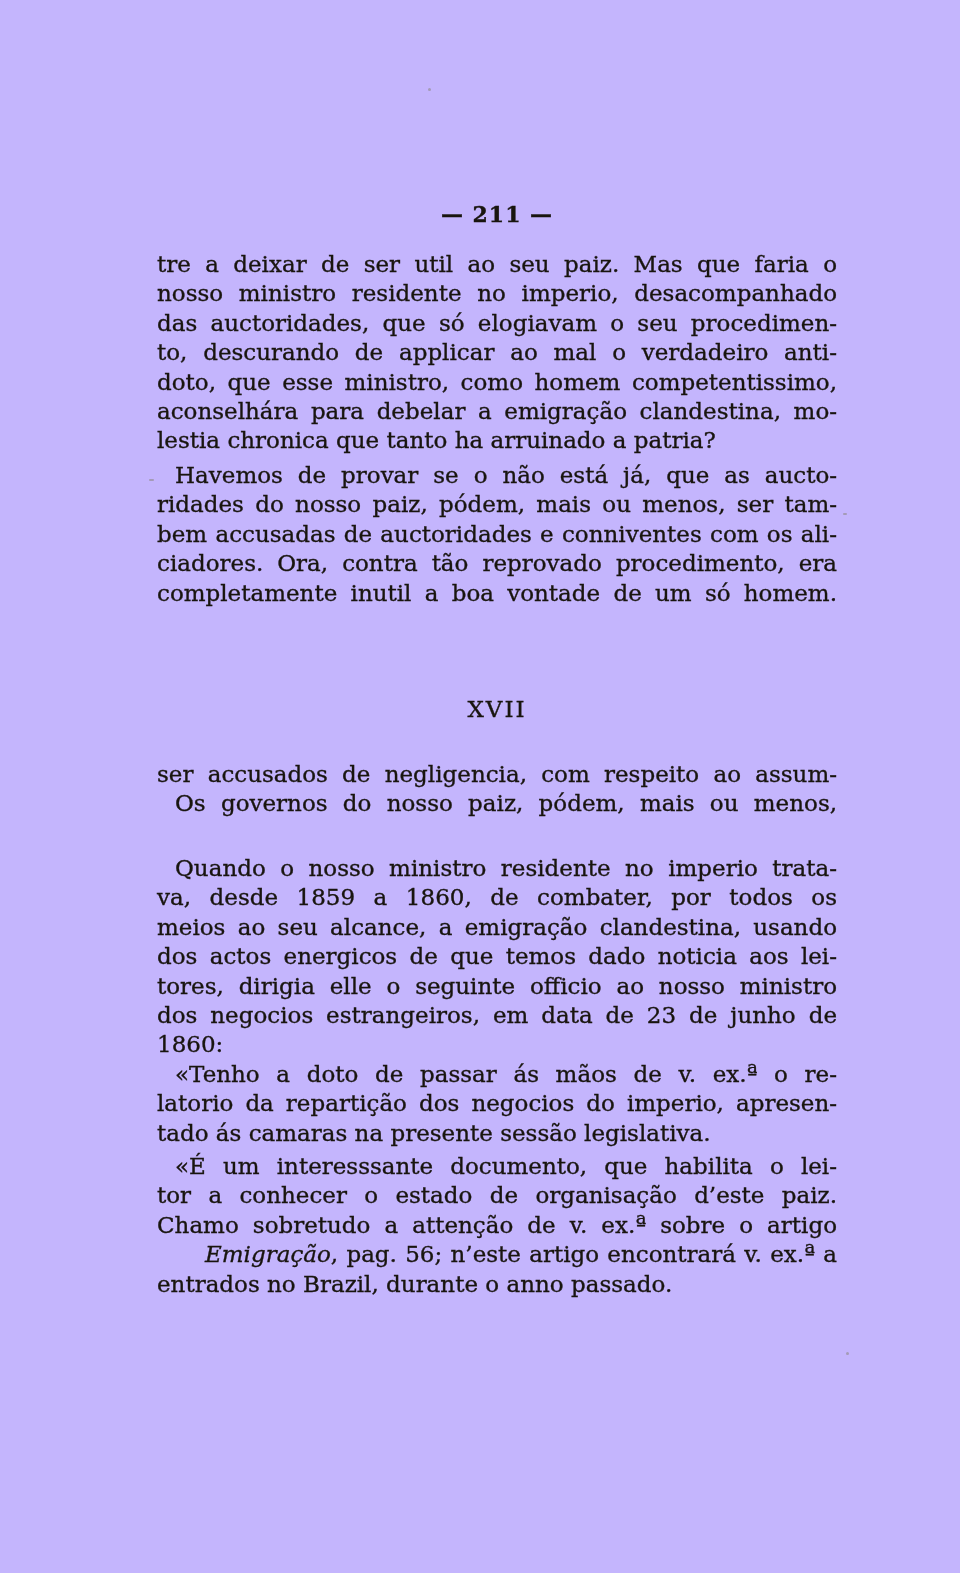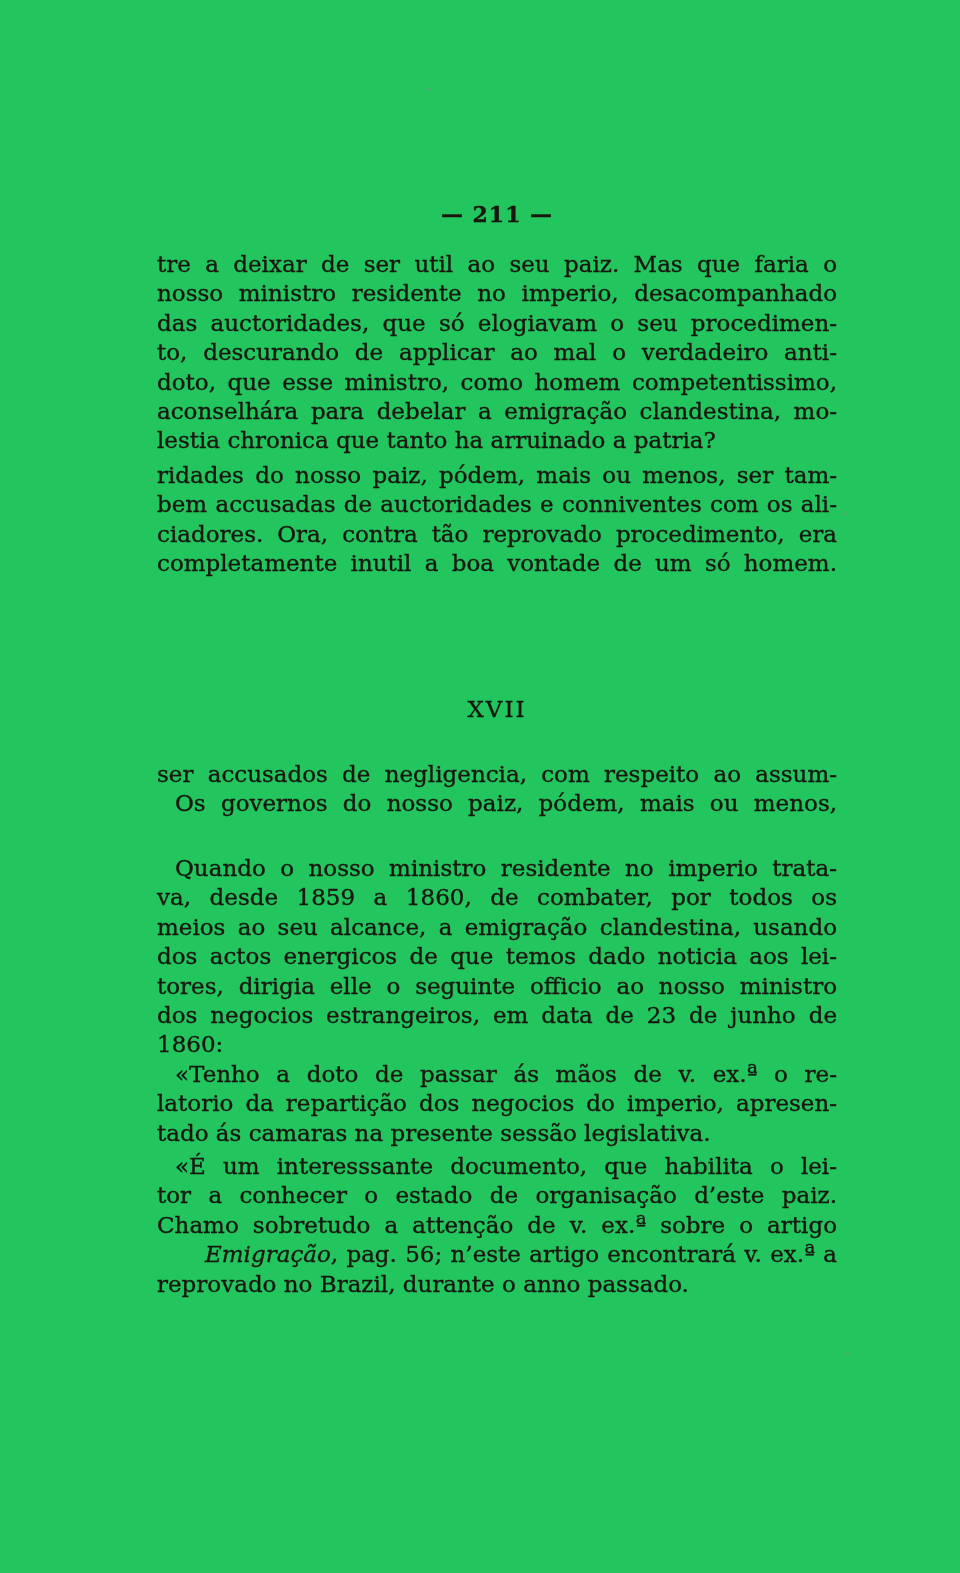--- a/index.html
+++ b/index.html
@@ -1,20 +1,20 @@
 <!DOCTYPE html>
 <html><head>
 <meta charset="utf-8">
 <style>
   html, body { margin: 0; padding: 0; }
   .page {
     position: relative;
     width: 960px;
     height: 1573px;
-    background: #22c55e;
+    background: #c4b5fd;
     font-family: "DejaVu Serif", "Liberation Serif", serif;
     color: #19150f;
     overflow: hidden;
     -webkit-text-stroke: 0.35px #19150f;
   }
   .pagenum {
     position: absolute;
     left: 157px;
     width: 680px;
     top: 201px;
@@ -70,20 +70,21 @@
     <div class="line">tre a deixar de ser util ao seu paiz. Mas que faria o</div>
     <div class="line">nosso ministro residente no imperio, desacompanhado</div>
     <div class="line">das auctoridades, que só elogiavam o seu procedimen-</div>
     <div class="line">to, descurando de applicar ao mal o verdadeiro anti-</div>
     <div class="line">doto, que esse ministro, como homem competentissimo,</div>
     <div class="line">aconselhára para debelar a emigração clandestina, mo-</div>
     <div class="line short">lestia chronica que tanto ha arruinado a patria?</div>
   </section>
 
   <section class="para p2">
+    <div class="line indent">Havemos de provar se o não está já, que as aucto-</div>
     <div class="line">ridades do nosso paiz, pódem, mais ou menos, ser tam-</div>
     <div class="line">bem accusadas de auctoridades e conniventes com os ali-</div>
     <div class="line">ciadores. Ora, contra tão reprovado procedimento, era</div>
     <div class="line">completamente inutil a boa vontade de um só homem.</div>
   </section>
 
   <h2 class="heading" style="margin:0; font-weight:normal;">XVII</h2>
 
   <section class="para p3">
     <div class="line">ser accusados de negligencia, com respeito ao assum-</div>
@@ -104,21 +105,21 @@
     <div class="line indent">«Tenho a doto de passar ás mãos de v. ex.ª o re-</div>
     <div class="line">latorio da repartição dos negocios do imperio, apresen-</div>
     <div class="line short">tado ás camaras na presente sessão legislativa.</div>
   </section>
 
   <section class="para p6">
     <div class="line indent">«É um interesssante documento, que habilita o lei-</div>
     <div class="line">tor a conhecer o estado de organisação d’este paiz.</div>
     <div class="line">Chamo sobretudo a attenção de v. ex.ª sobre o artigo</div>
     <div class="line"><span class="italic">Emigração</span><span>, pag. 56; n’este artigo encontrará v. ex.ª a</span></div>
-    <div class="line short">reprovado no Brazil, durante o anno passado.</div>
+    <div class="line short">entrados no Brazil, durante o anno passado.</div>
   </section>
 
   <div class="speck" style="left:428px; top:88px; width:3px; height:3px;"></div>
   <div class="speck" style="left:149px; top:479px; width:5px; height:2px; border-radius:1px;"></div>
   <div class="speck" style="left:846px; top:1352px; width:3px; height:3px;"></div>
   <div class="speck" style="left:843px; top:513px; width:4px; height:2px; border-radius:1px;"></div>
 
 </div>
 
 </body></html>

